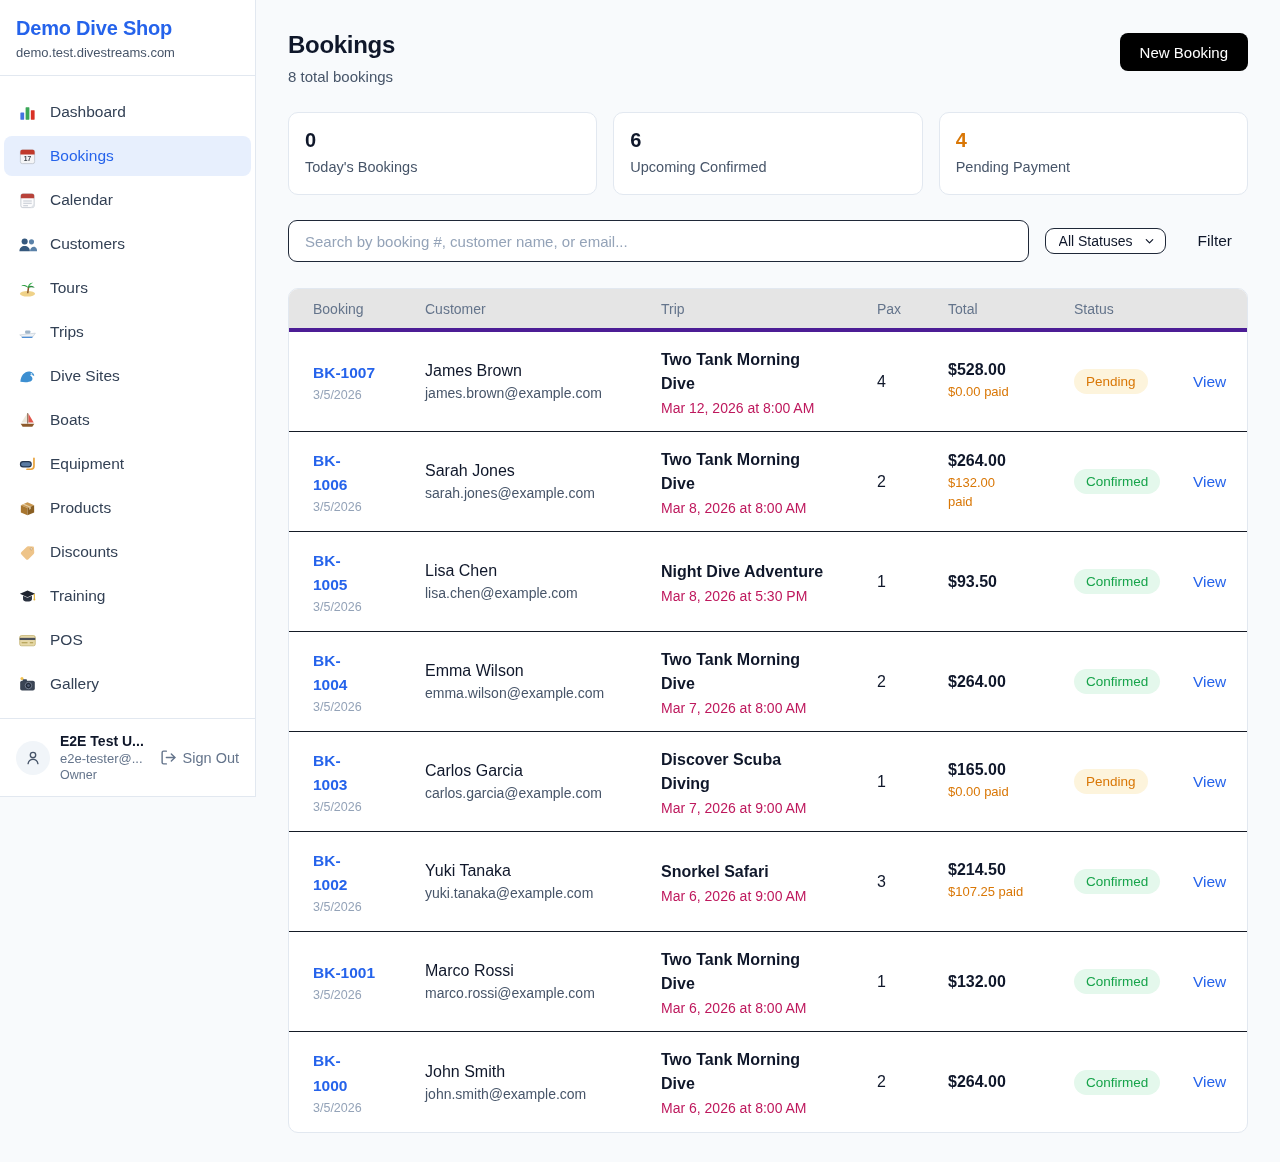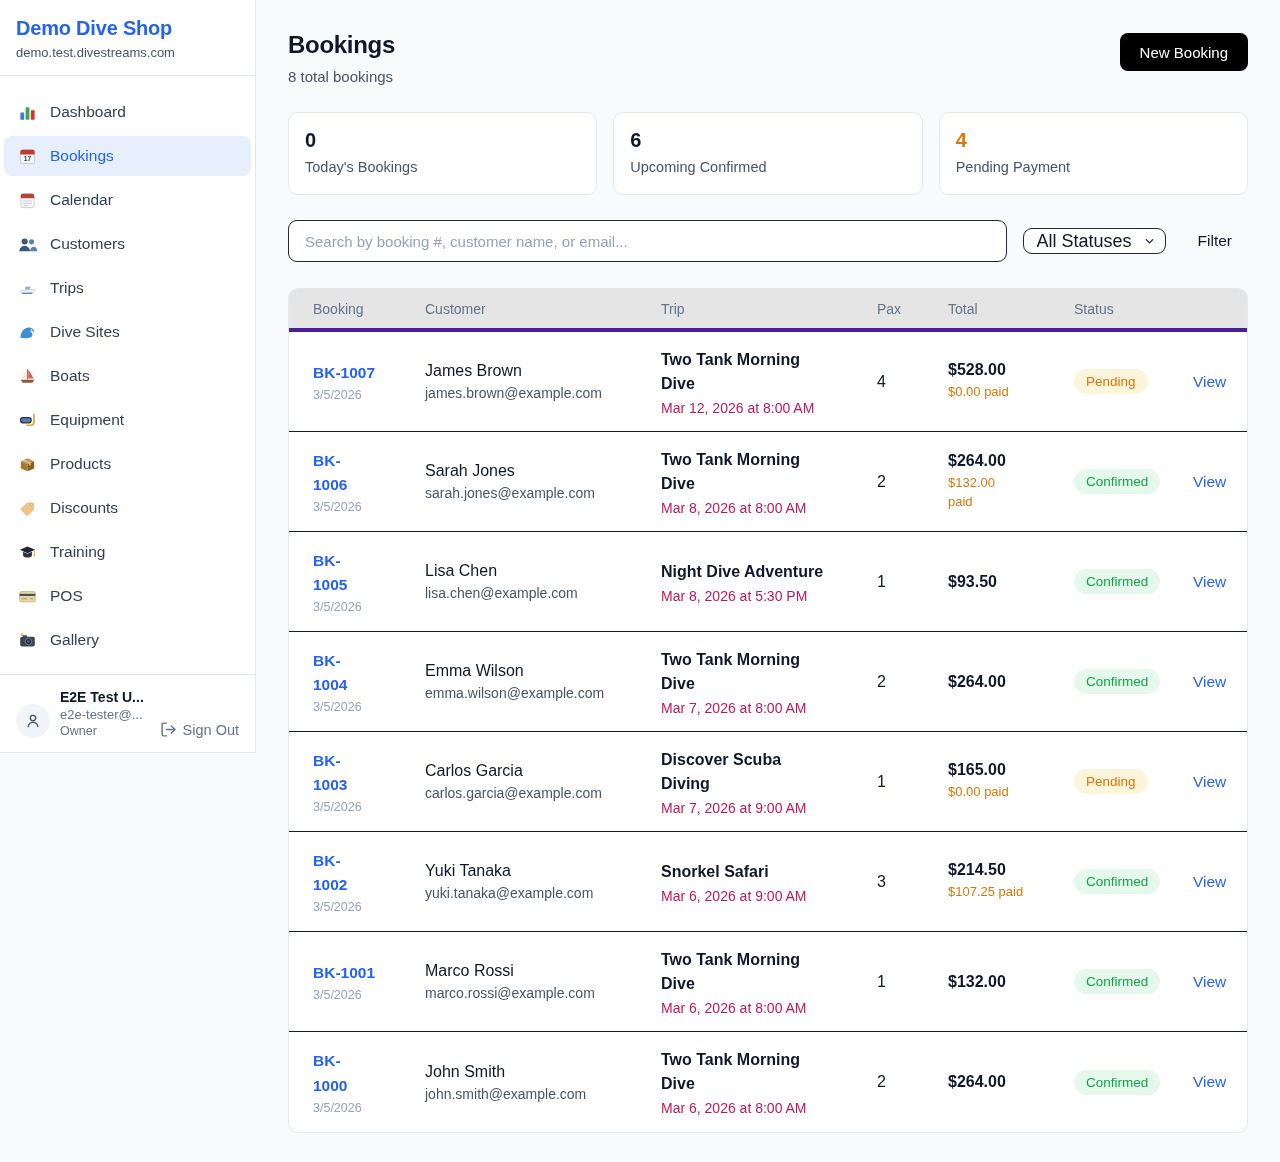--- a/index.html
+++ b/index.html
@@ -10,21 +10,21 @@
   .sidebar { position:absolute; left:0; top:0; width:256px; background:#ffffff; border-right:1px solid #e2e8f0; border-bottom:1px solid #e2e8f0; }
   .brand { padding:17px 16px 15px; border-bottom:1px solid #e2e8f0; }
   .brand-name { font-size:20px; font-weight:700; color:#2563eb; letter-spacing:-0.2px; }
   .brand-domain { font-size:13px; color:#475569; margin-top:5px; }
   .nav { padding:16px 4px 10px; }
   .nav-item { display:flex; align-items:center; gap:13px; height:40px; margin-bottom:4px; padding:0 13px; border-radius:8px; font-size:15.5px; color:#334155; cursor:pointer; }
   .nav-item.active { background:#e7effd; color:#2563eb; font-weight:500; }
   .nav-icon { width:20px; height:20px; display:flex; align-items:center; justify-content:center; flex:0 0 20px; }
   .nav-icon svg { display:block; }
 
-  .user-section { border-top:1px solid #e2e8f0; padding:14px 16px; display:flex; align-items:flex-end; gap:10px; }
+  .user-section { border-top:1px solid #e2e8f0; padding:14px 16px; display:flex; align-items:center; gap:10px; }
   .avatar { width:34px; height:34px; border-radius:50%; background:#f1f5f9; display:flex; align-items:center; justify-content:center; flex:0 0 34px; }
   .user-info { flex:1; min-width:0; }
   .user-name { font-size:14px; font-weight:700; color:#0f172a; margin-bottom:2px; }
   .user-email { font-size:13px; color:#64748b; margin-bottom:2px; }
   .user-role { font-size:12.5px; color:#64748b; }
   .signout-btn { display:flex; align-items:center; gap:6px; background:none; border:none; color:#64748b; font-size:14.5px; font-family:"Liberation Sans", sans-serif; cursor:pointer; white-space:nowrap; }
 
   
   .main { margin-left:256px; padding:31px 32px 0; }
   .page-header { display:flex; justify-content:space-between; align-items:flex-start; margin-bottom:27px; }
@@ -34,21 +34,21 @@
 
   .stats { display:grid; grid-template-columns:repeat(3,1fr); gap:16px; margin-bottom:25px; }
   .stat-card { background:#fff; border:1px solid #e2e8f0; border-radius:10px; padding:16px; height:83px; }
   .stat-value { font-size:20px; font-weight:700; }
   .stat-label { font-size:14.5px; color:#475569; margin-top:7px; }
 
   .controls { display:flex; align-items:center; margin-bottom:26px; }
   .search-input { flex:1; height:42px; border:1.5px solid #1f2838; border-radius:9px; padding:0 16px; font-size:15px; font-family:"Liberation Sans", sans-serif; color:#0f172a; background:#fff; outline:none; }
   .search-input::placeholder { color:#94a3b8; }
   .select-wrap { position:relative; margin-left:16px; }
-  .status-select { height:26px; border:1.5px solid #1f2838; border-radius:9px; background:#fff; padding:0 32px 0 13px; font-size:18px; font-family:"Liberation Sans", sans-serif; color:#0f172a; appearance:none; -webkit-appearance:none; cursor:pointer; }
+  .status-select { height:26px; border:1.5px solid #1f2838; border-radius:9px; background:#fff; padding:0 32px 0 13px; font-size:14px; font-family:"Liberation Sans", sans-serif; color:#0f172a; appearance:none; -webkit-appearance:none; cursor:pointer; }
   .select-chevron { position:absolute; right:10px; top:50%; transform:translateY(-50%); pointer-events:none; display:flex; }
   .filter-btn { margin-left:16px; background:none; border:none; font-size:15.5px; color:#0f172a; font-family:"Liberation Sans", sans-serif; padding:0 16px; height:42px; cursor:pointer; }
 
   
   .table-card { background:#fff; border:1px solid #e2e8f0; border-radius:10px; overflow:hidden; }
   .tgrid { display:grid; grid-template-columns:112px 236px 216px 71px 126px 119px 1fr; padding-left:24px; align-items:center; }
   .thead { height:43px; background:#e5e5e5; border-bottom:4px solid #4c1d95; color:#64748b; font-size:14px; font-weight:500; }
   .trow { height:100px; border-bottom:1px solid #151b26; }
   .trow:last-child { border-bottom:none; }
   .bid { color:#2563eb; font-weight:600; font-size:15.5px; white-space:pre-line; line-height:1.55; display:inline-block; }
@@ -109,20 +109,32 @@
             <circle cx="7" cy="6.8" r="3.2" fill="#35587d"></circle>
             <path d="M1.5 17c0-3.2 2.4-5.3 5.5-5.3s5.5 2.1 5.5 5.3z" fill="#35587d"></path>
             <circle cx="14.2" cy="7.2" r="2.7" fill="#5a81a8"></circle>
             <path d="M12.6 17c.2-2.9 1.9-4.7 4.1-4.7 1.1 0 2.1.6 2.8 1.8.5.9.6 1.9.6 2.9z" fill="#5a81a8"></path>
           </svg>
         </span>
     <span class="nav-label">Customers</span>
   </div>
       <div class="nav-item">
     <span class="nav-icon">
+          <svg id="icon-island" width="19" height="19" viewBox="0 0 20 20">
+            <ellipse cx="10" cy="15.5" rx="8" ry="3" fill="#efd289"></ellipse>
+            <path d="M9.4 15l1-7 1.6.2-1 6.8z" fill="#8d5a2b"></path>
+            <path d="M10.5 8.3C8 5.8 5 5.8 3.2 7.6c2.6-.6 5.2.1 7.3 1.5z" fill="#2f9e44"></path>
+            <path d="M10.5 8.3c.3-3 2.6-4.8 5.5-4.3-2.2.9-4 2.5-4.5 4.8z" fill="#37b24d"></path>
+            <path d="M10.6 8.1c2.7-1.6 5.6-.9 7 1.2-2.5-1-5.1-.9-7 .2z" fill="#2b8a3e"></path>
+          </svg>
+        </span>
+    <span class="nav-label">Tours</span>
+  </div>
+      <div class="nav-item">
+    <span class="nav-icon">
           <svg id="icon-speedboat" width="19" height="19" viewBox="0 0 20 20">
             <rect x="7.5" y="7.8" width="5.5" height="3.4" rx="1" fill="#9fb4c8"></rect>
             <path d="M1.8 12.5l16.5-1.8-2.8 3.8H4.6z" fill="#eef2f6" stroke="#b9c4d0" stroke-width="0.6"></path>
             <path d="M3.4 14.5h12.3l-.9 1.2H4.4z" fill="#4f8fd6"></path>
           </svg>
         </span>
     <span class="nav-label">Trips</span>
   </div>
       <div class="nav-item">
     <span class="nav-icon">

